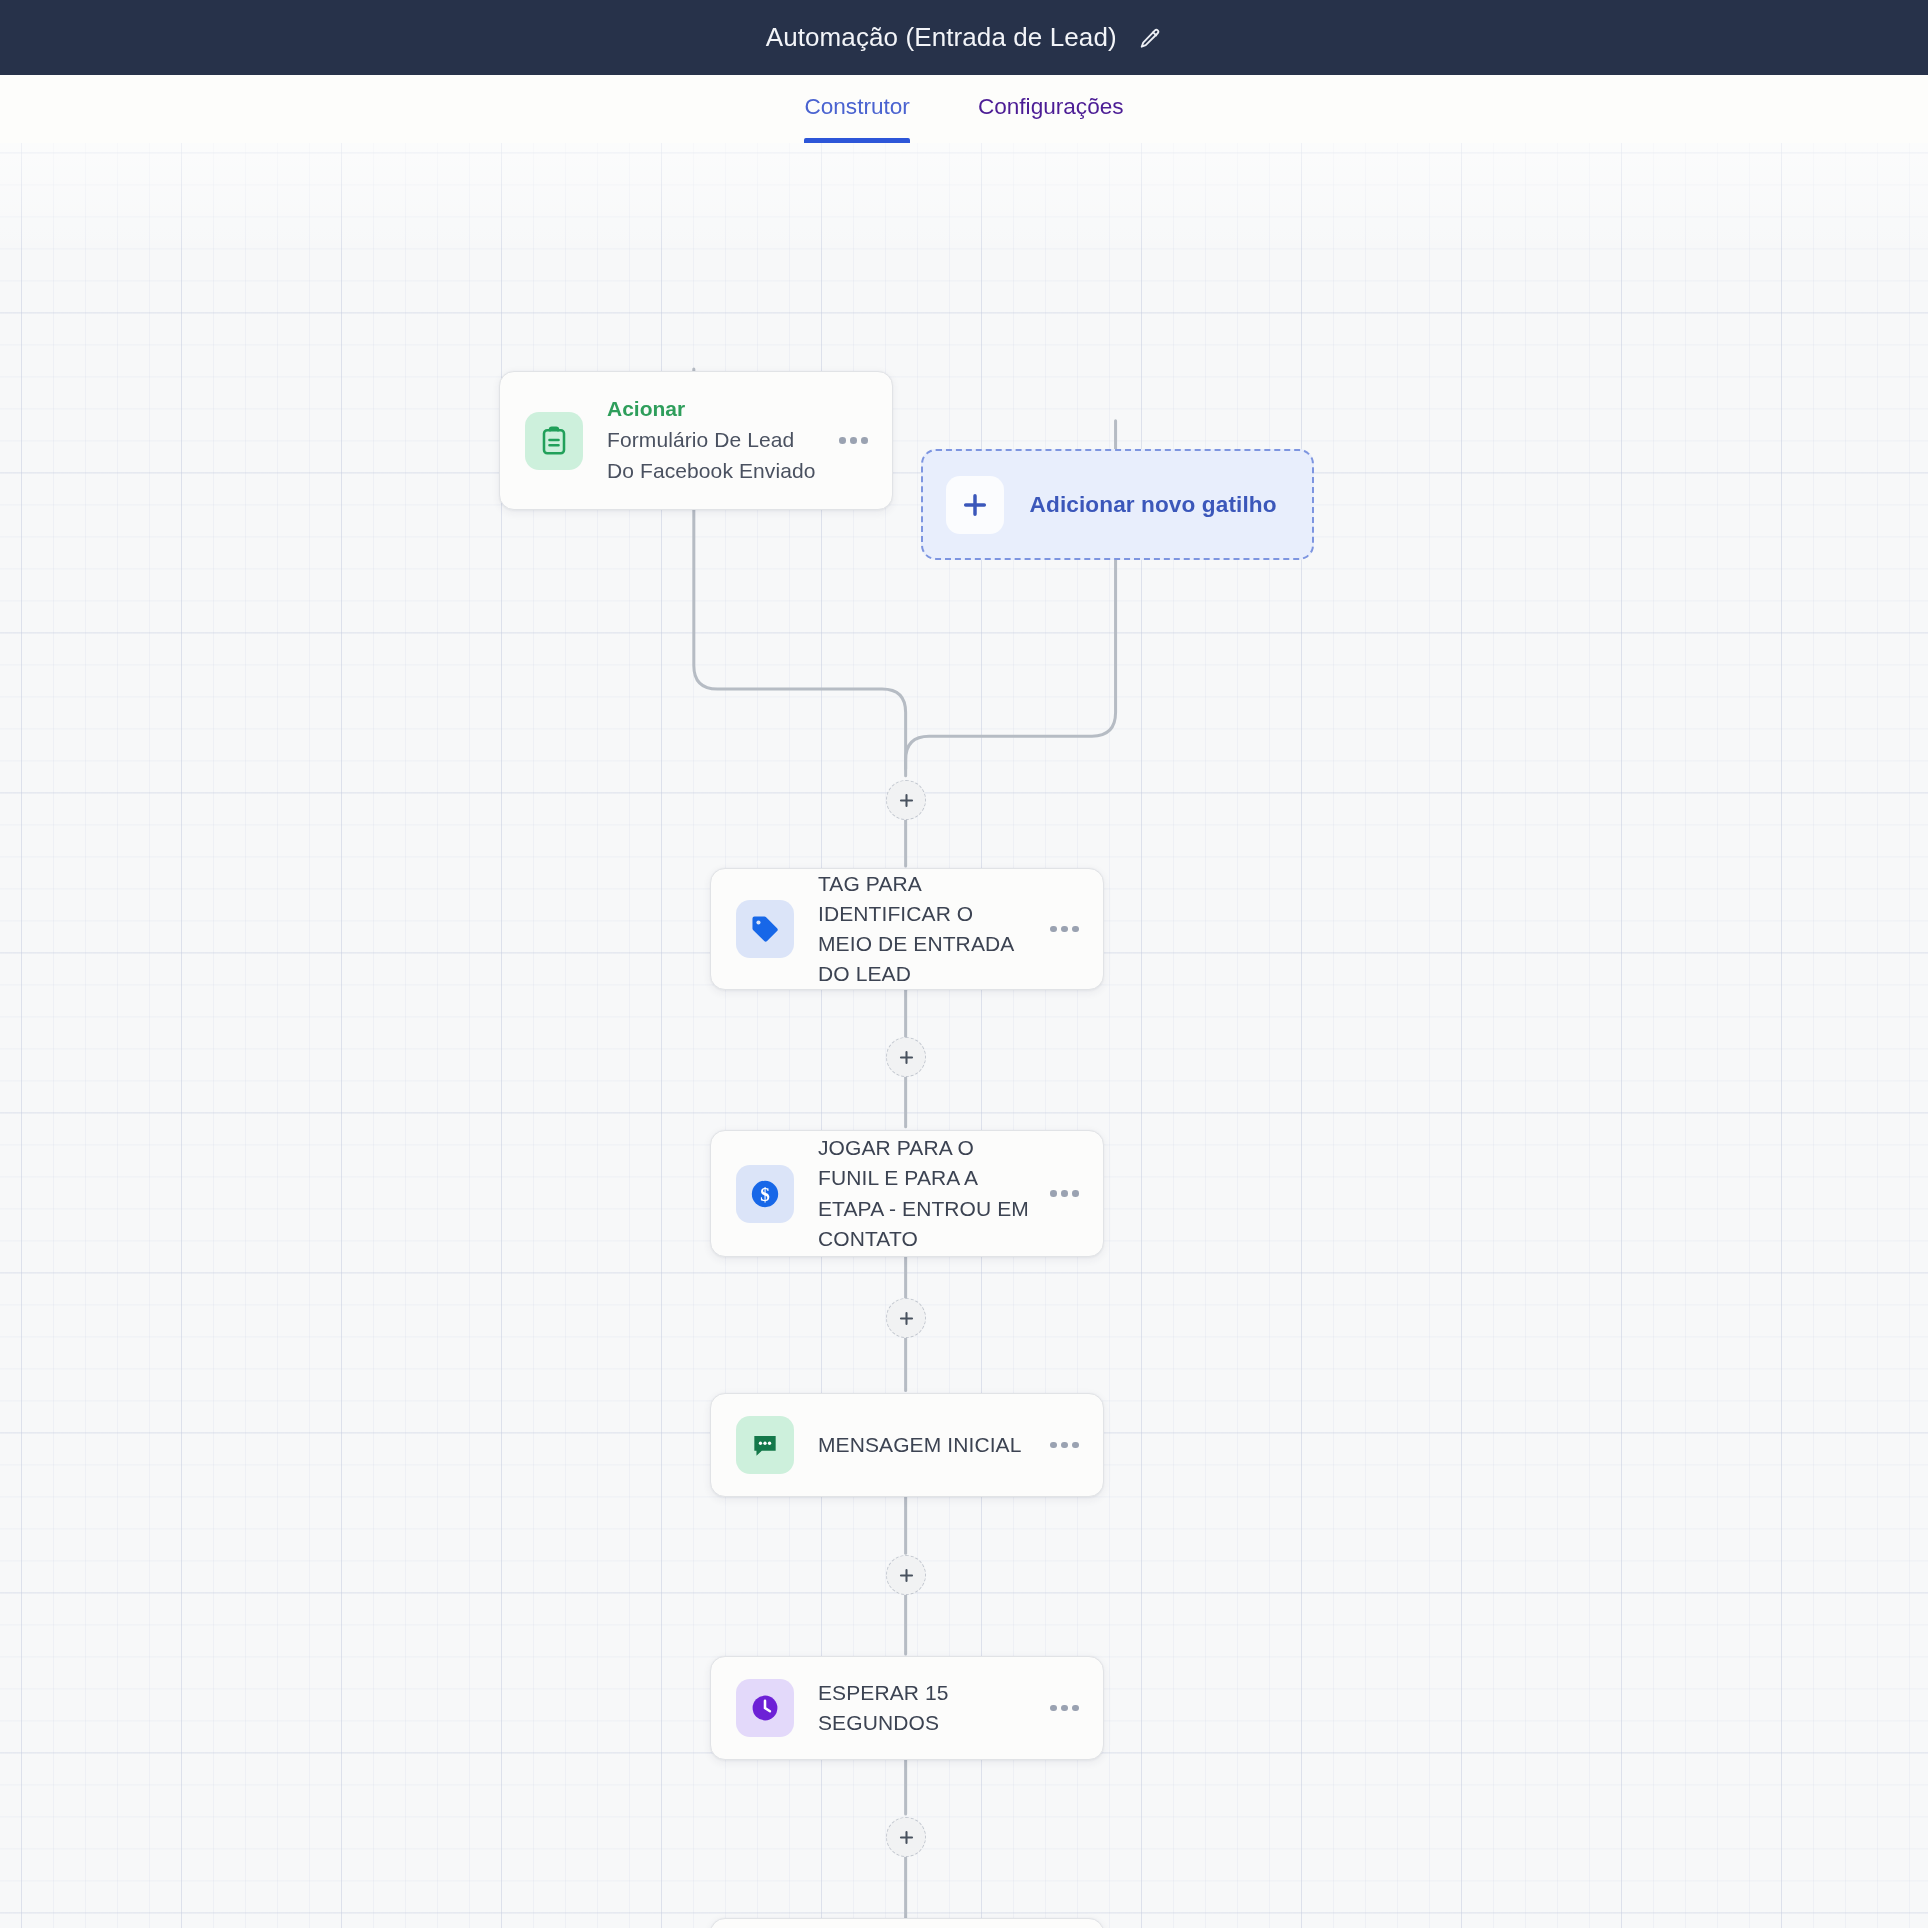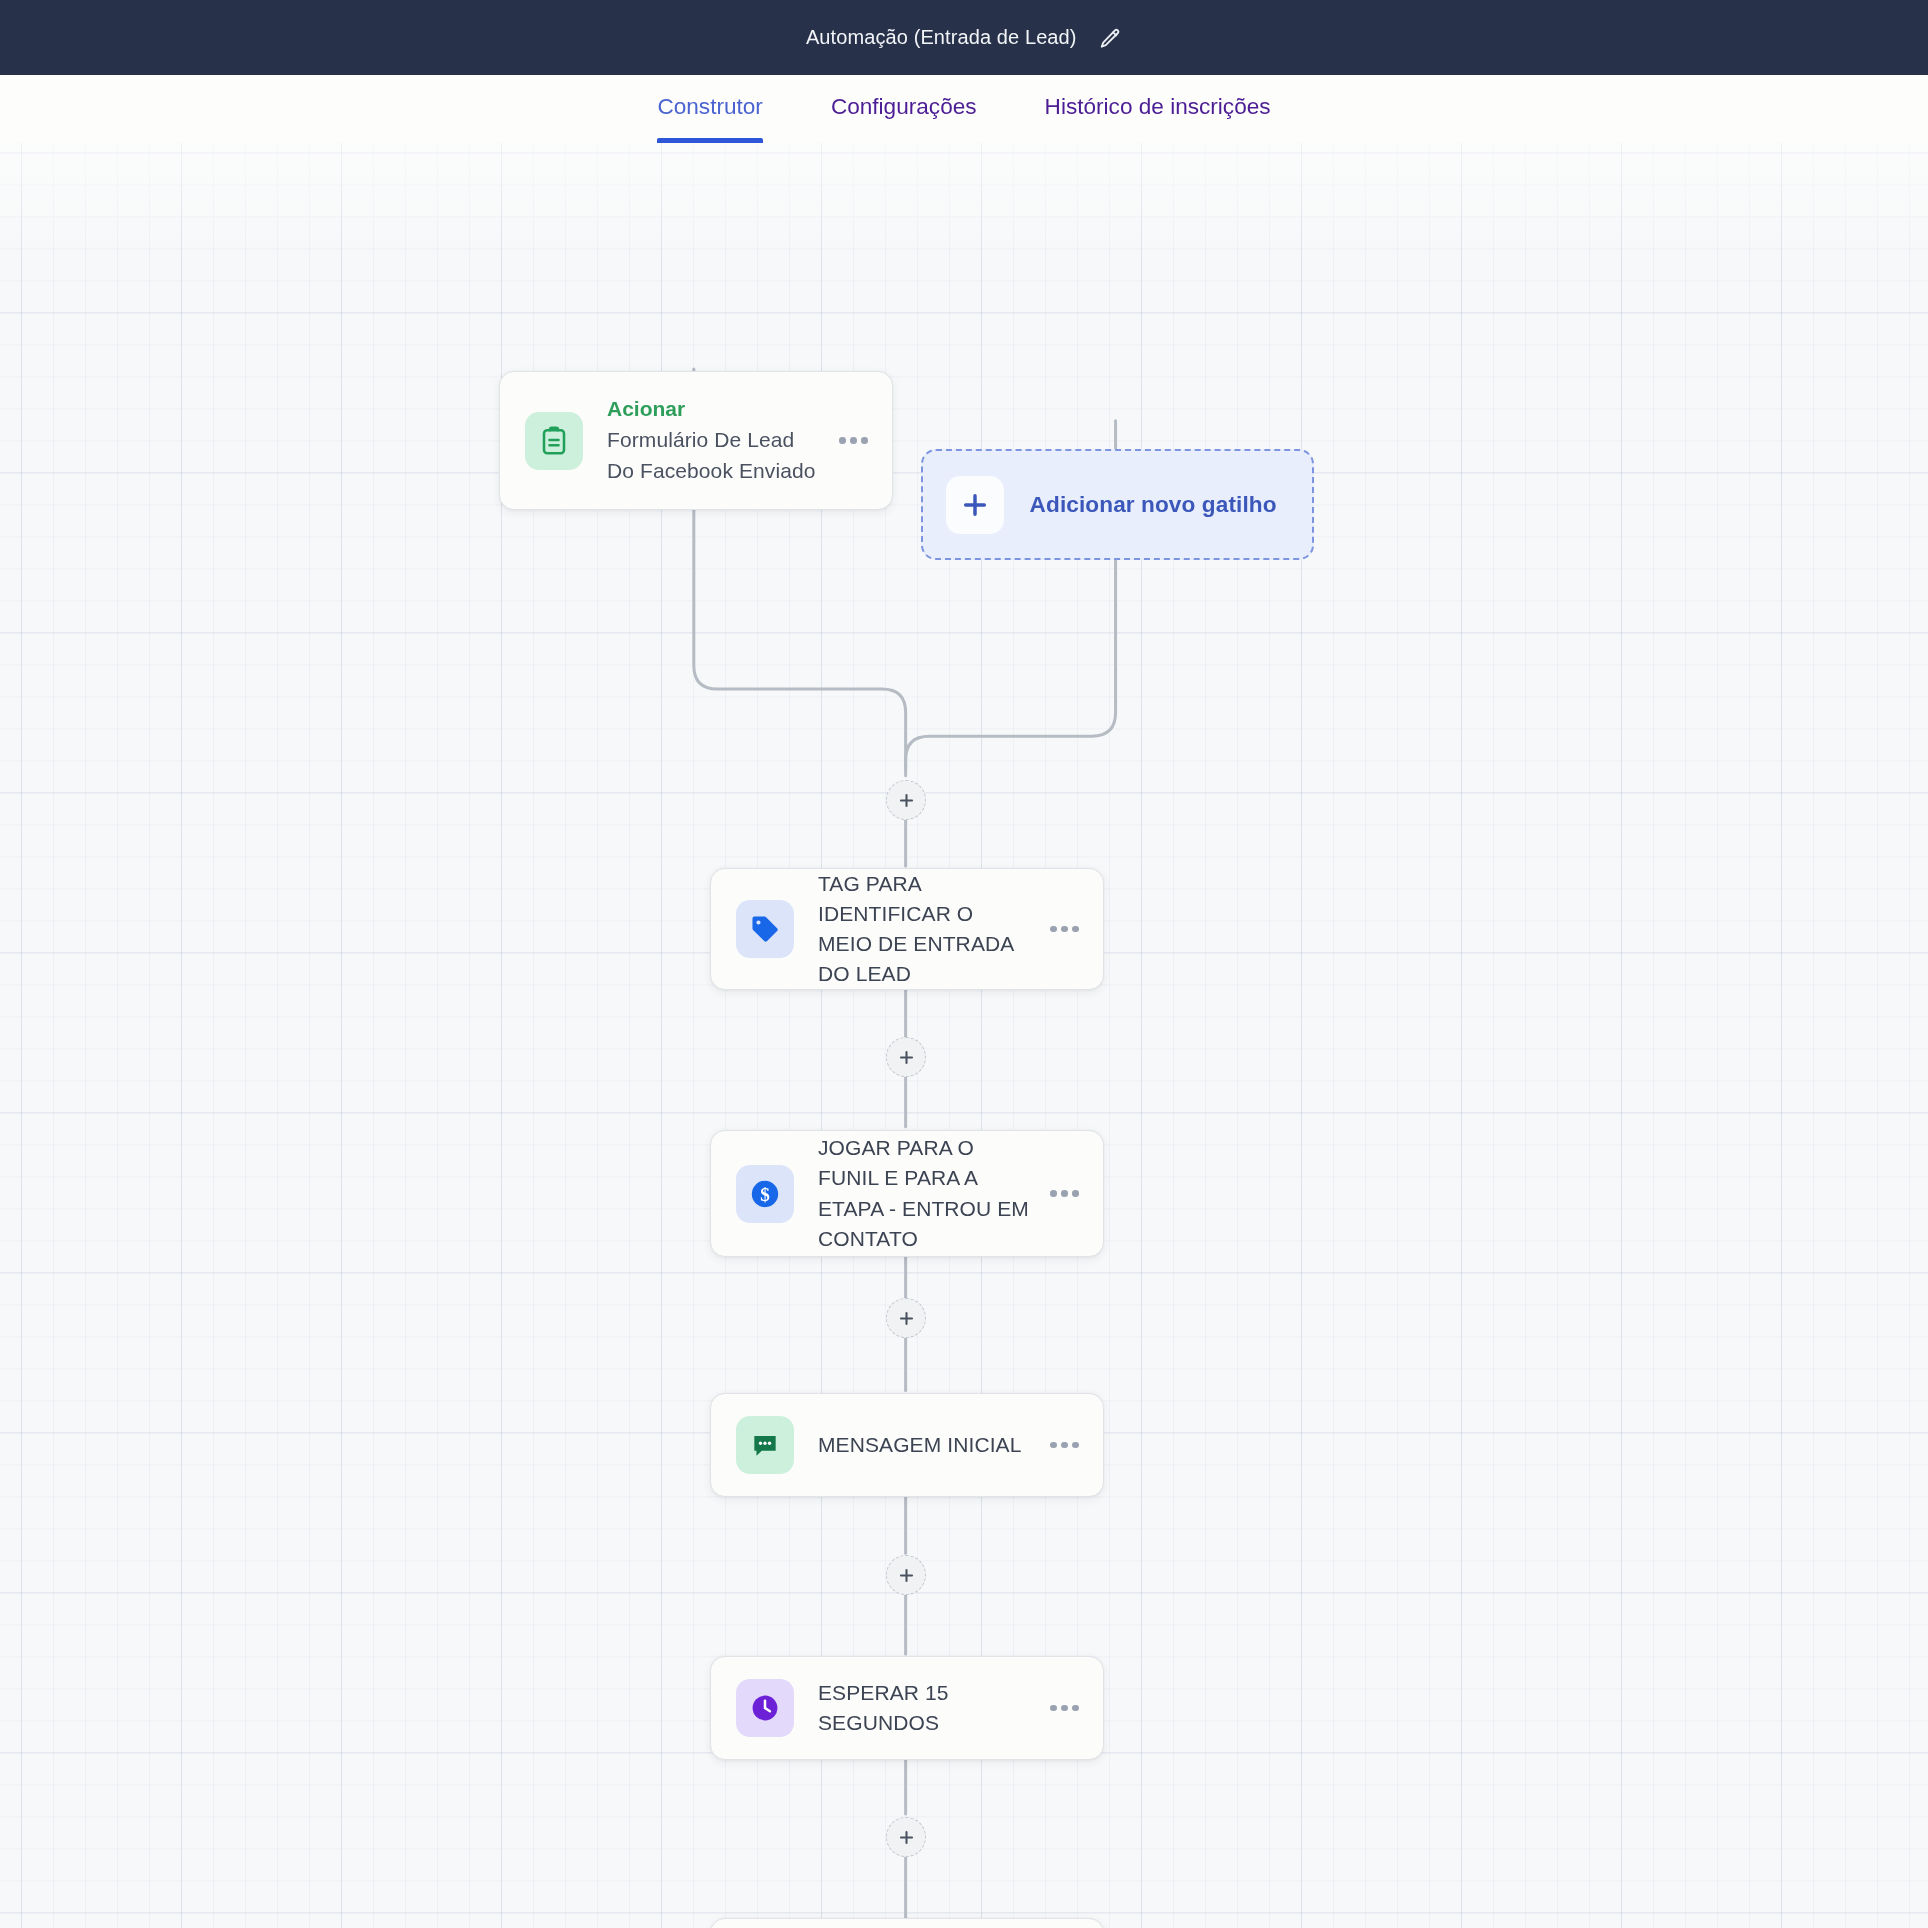--- a/index.html
+++ b/index.html
@@ -20,21 +20,21 @@
     width: 1928px;
     height: 75px;
     background: #27324a;
     display: flex;
     align-items: center;
     justify-content: center;
     gap: 21px;
   }
   .topbar-title {
     color: #f2f4f8;
-    font-size: 20px;
+    font-size: 26px;
     font-weight: 400;
     letter-spacing: 0.1px;
     white-space: nowrap;
   }
   .edit-icon {
     width: 24.5px; height: 24.5px;
     display: block;
     flex: 0 0 auto;
     margin-top: 2.8px;
     cursor: pointer;
@@ -218,23 +218,20 @@
   </svg>
 </div>
 
 <div class="tabbar">
   <div class="tab active">
     <span>Construtor</span>
   </div>
   <div class="tab">
     <span>Configurações</span>
   </div>
-  <div class="tab">
-    <span>Histórico de inscrições</span>
-  </div>
 </div>
 
 <div class="canvas">
 
   <svg class="wires" viewBox="0 0 2048 1896">
     <g fill="none" stroke="#b6bcc4" stroke-width="3.2" stroke-linecap="round">
 
       <path d="M 737 240 L 737 555 Q 737 580 762 580 L 937 580 Q 962 580 962 605 L 962 665"></path>
 
       <path d="M 1185 295 L 1185 605 Q 1185 630 1160 630 L 987 630 Q 962 630 962 655 L 962 672"></path>

